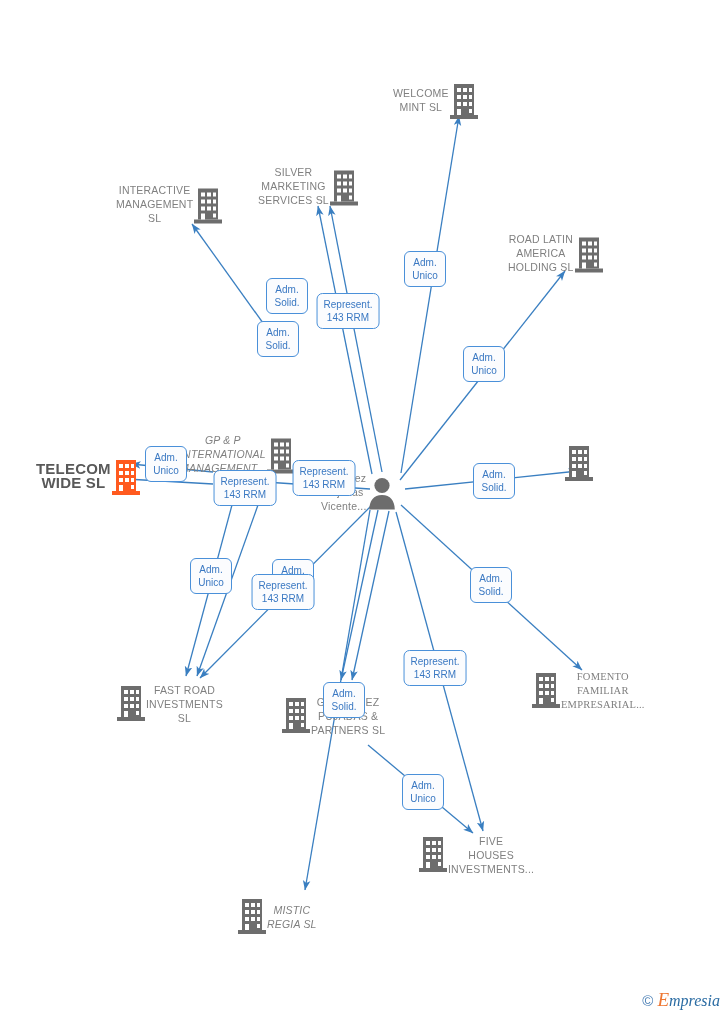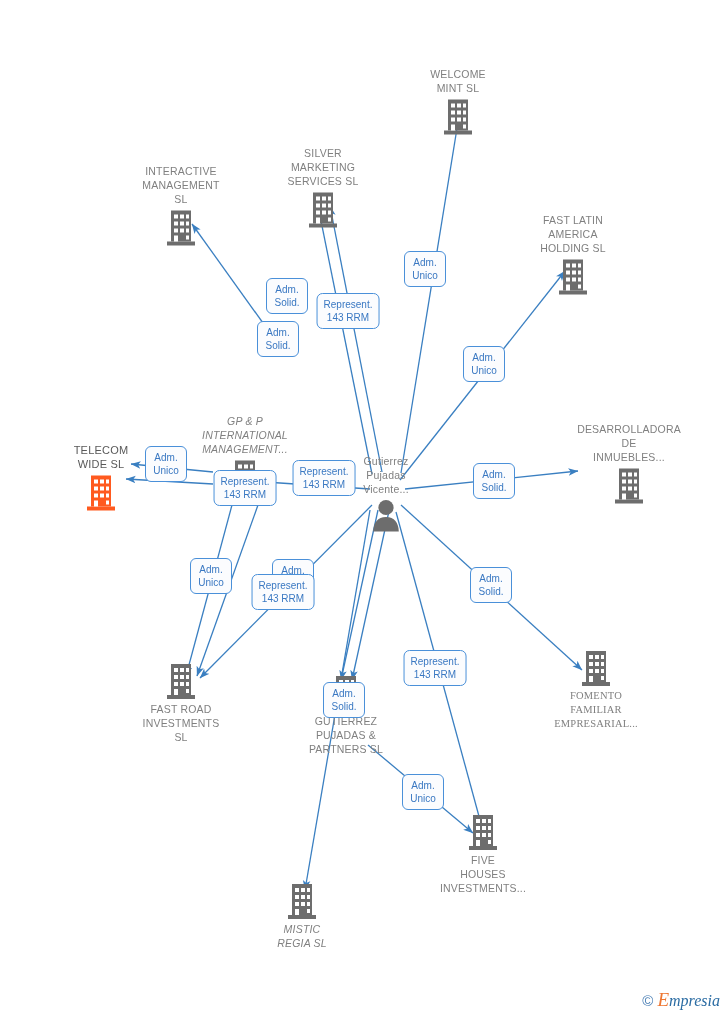--- a/index.html
+++ b/index.html
@@ -19,21 +19,20 @@
     position: absolute;
     left: 0;
     top: 0;
     width: 728px;
     height: 1015px;
   }
   .node {
     position: absolute;
     transform: translate(-50%, -50%);
     display: flex;
-    flex-direction: column;
     align-items: center;
     width: 130px;
   }
   .node-label {
     font-size: 10.5px;
     line-height: 14px;
     color: #808080;
     text-align: center;
     letter-spacing: 0.2px;
     white-space: pre-line;
@@ -46,22 +45,22 @@
     height: 38px;
     display: block;
   }
   .person {
     width: 30px;
     height: 34px;
     display: block;
   }
   .node.highlight .node-label {
     color: #595959;
-    font-weight: normal;
-    font-size: 11px;
+    font-weight: bold;
+    font-size: 15px;
   }
   .elabel {
     position: absolute;
     transform: translate(-50%, -50%);
     box-sizing: border-box;
     background: #fbfcfe;
     border: 1.4px solid #4a90d9;
     border-radius: 6px;
     color: #3a78c2;
     font-size: 10px;
@@ -216,21 +215,21 @@
             <rect x="8" y="13" width="4" height="4" fill="#ffffff"></rect>
             <rect x="14" y="13" width="4" height="4" fill="#ffffff"></rect>
             <rect x="20" y="13" width="3" height="4" fill="#ffffff"></rect>
             <rect x="8" y="20" width="4" height="4" fill="#ffffff"></rect>
             <rect x="14" y="20" width="4" height="4" fill="#ffffff"></rect>
             <rect x="20" y="20" width="3" height="4" fill="#ffffff"></rect>
             <rect x="8" y="27" width="4" height="6" fill="#ffffff"></rect>
             <rect x="20" y="27" width="3" height="4" fill="#ffffff"></rect>
           </svg>
         </span>
-        <div class="node-label">FAST LATIN
+        <div class="node-label">ROAD LATIN
 AMERICA
 HOLDING  SL</div>
       </div>
       <div class="node label-above" style="left: 245px; top: 455px; font-style: italic;">
         <span class="node-icon">
           <svg class="building" viewBox="0 0 30 38" xmlns="http://www.w3.org/2000/svg">
             <rect x="5" y="2" width="20" height="31" fill="#6d6d6d"></rect>
             <rect x="1" y="33" width="28" height="4" fill="#6d6d6d"></rect>
             <rect x="8" y="6" width="4" height="4" fill="#ffffff"></rect>
             <rect x="14" y="6" width="4" height="4" fill="#ffffff"></rect>
@@ -260,23 +259,20 @@
             <rect x="8" y="13" width="4" height="4" fill="#ffffff"></rect>
             <rect x="14" y="13" width="4" height="4" fill="#ffffff"></rect>
             <rect x="20" y="13" width="3" height="4" fill="#ffffff"></rect>
             <rect x="8" y="20" width="4" height="4" fill="#ffffff"></rect>
             <rect x="14" y="20" width="4" height="4" fill="#ffffff"></rect>
             <rect x="20" y="20" width="3" height="4" fill="#ffffff"></rect>
             <rect x="8" y="27" width="4" height="6" fill="#ffffff"></rect>
             <rect x="20" y="27" width="3" height="4" fill="#ffffff"></rect>
           </svg>
         </span>
-        <div class="node-label">DESARROLLADORA
-DE
-INMUEBLES...</div>
       </div>
       <div class="node label-above highlight" style="left: 101px; top: 477px;">
         <span class="node-icon">
           <svg class="building" viewBox="0 0 30 38" xmlns="http://www.w3.org/2000/svg">
             <rect x="5" y="2" width="20" height="31" fill="#ff5a1f"></rect>
             <rect x="1" y="33" width="28" height="4" fill="#ff5a1f"></rect>
             <rect x="8" y="6" width="4" height="4" fill="#ffffff"></rect>
             <rect x="14" y="6" width="4" height="4" fill="#ffffff"></rect>
             <rect x="20" y="6" width="3" height="4" fill="#ffffff"></rect>
             <rect x="8" y="13" width="4" height="4" fill="#ffffff"></rect>

